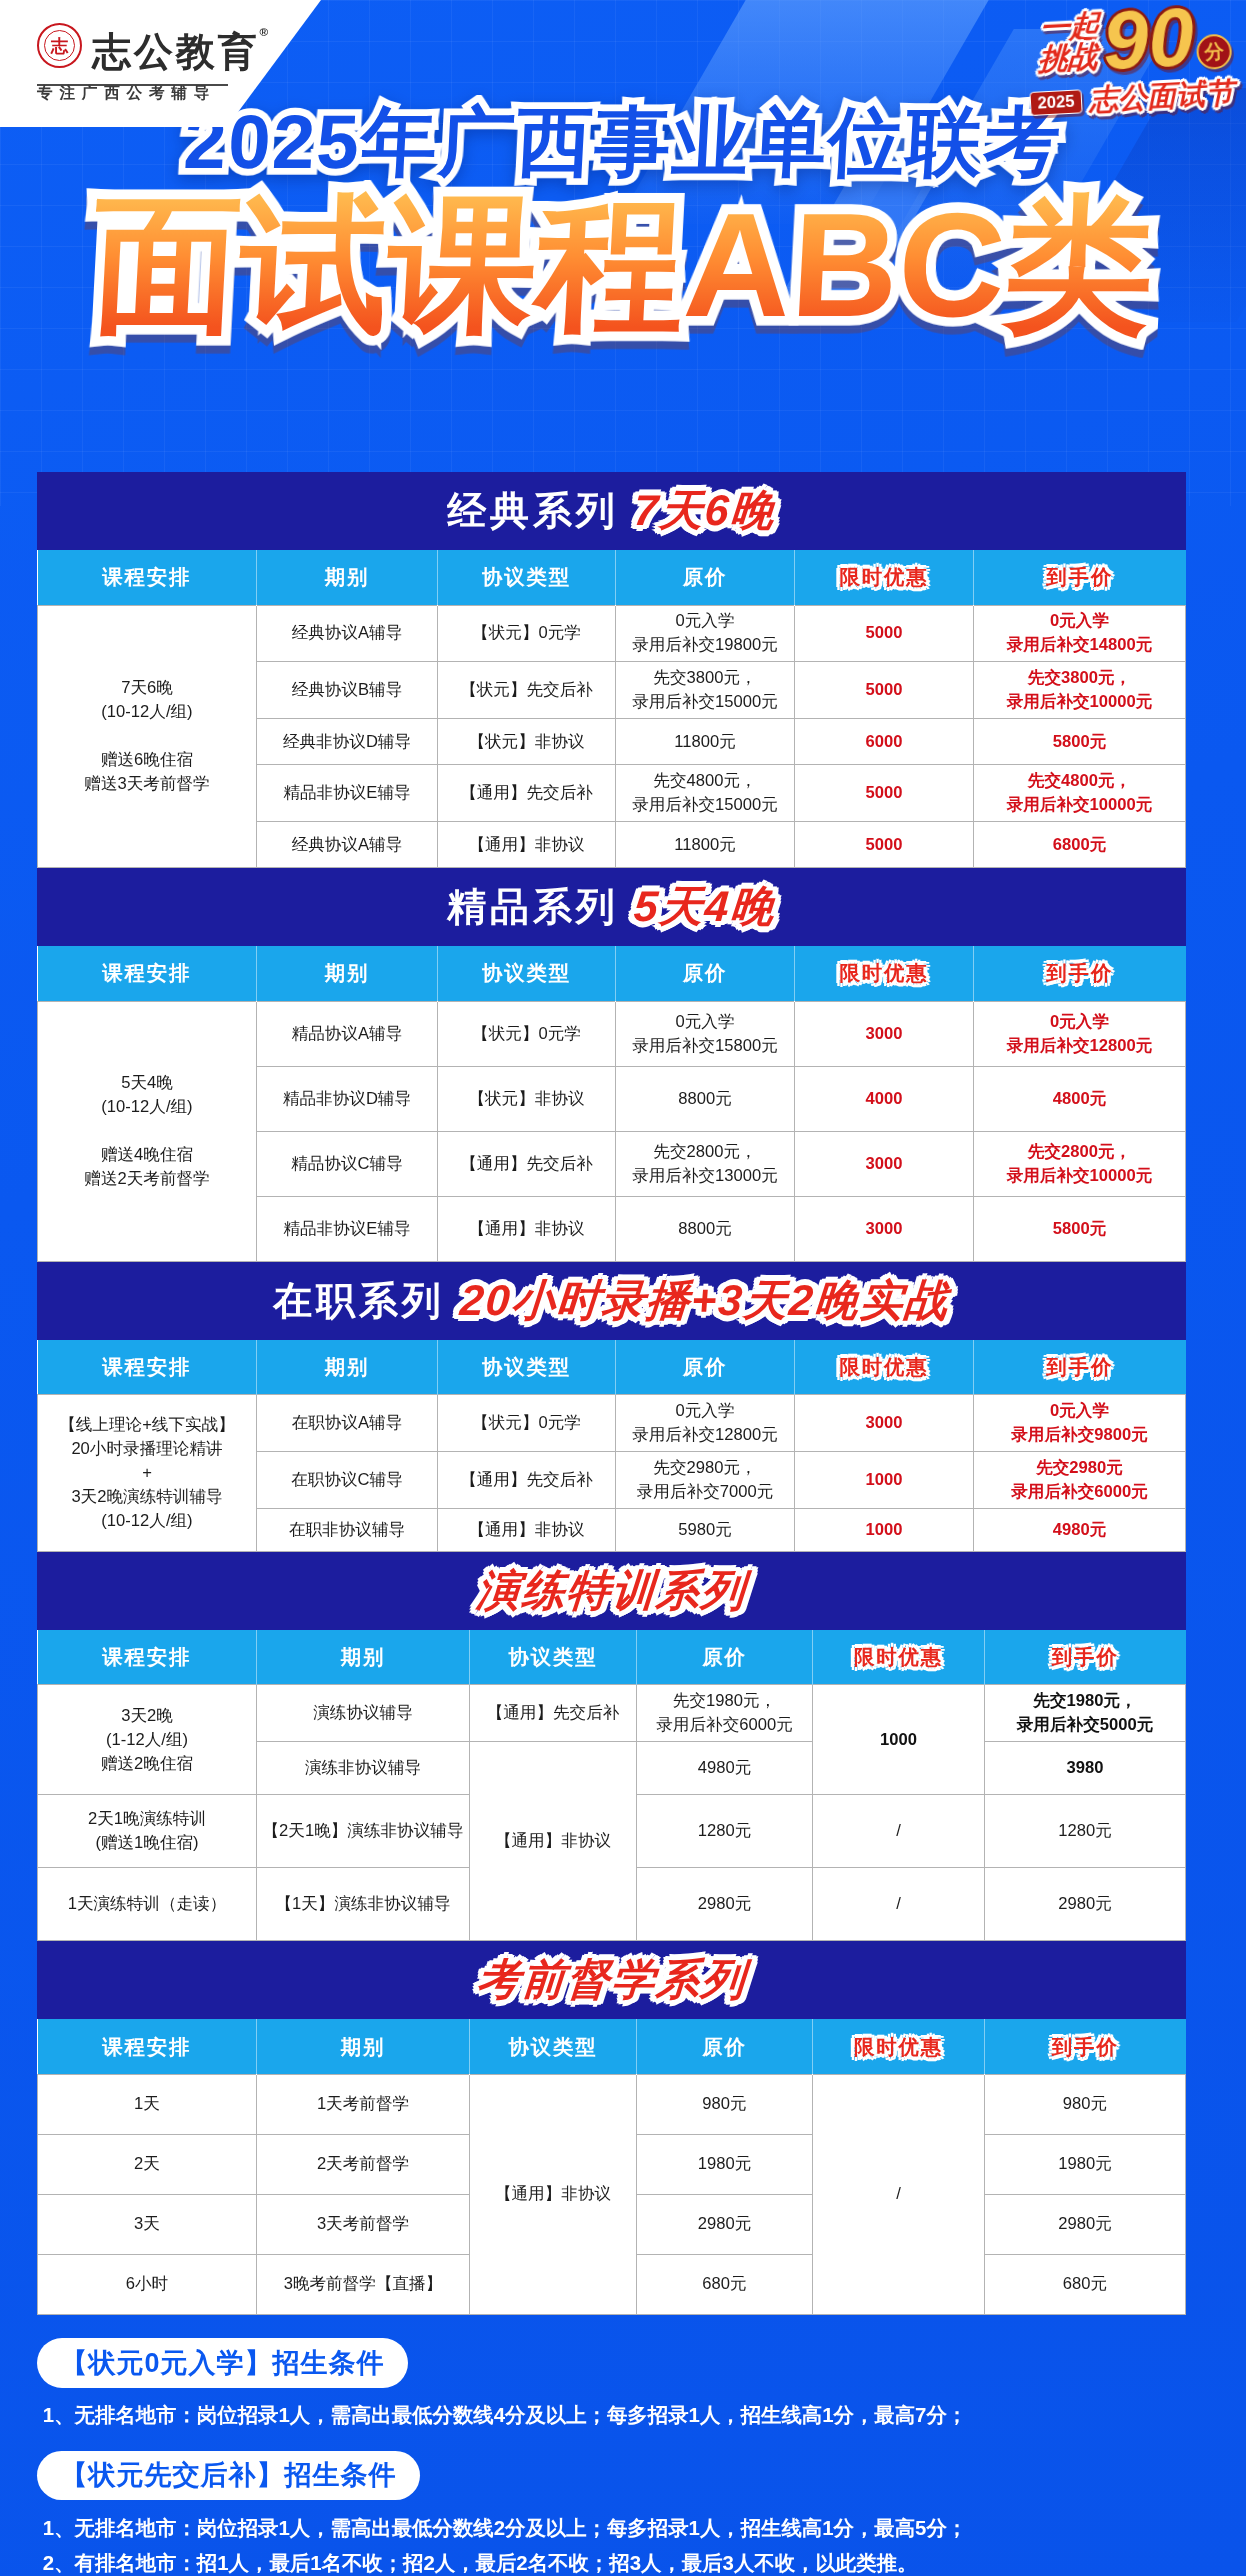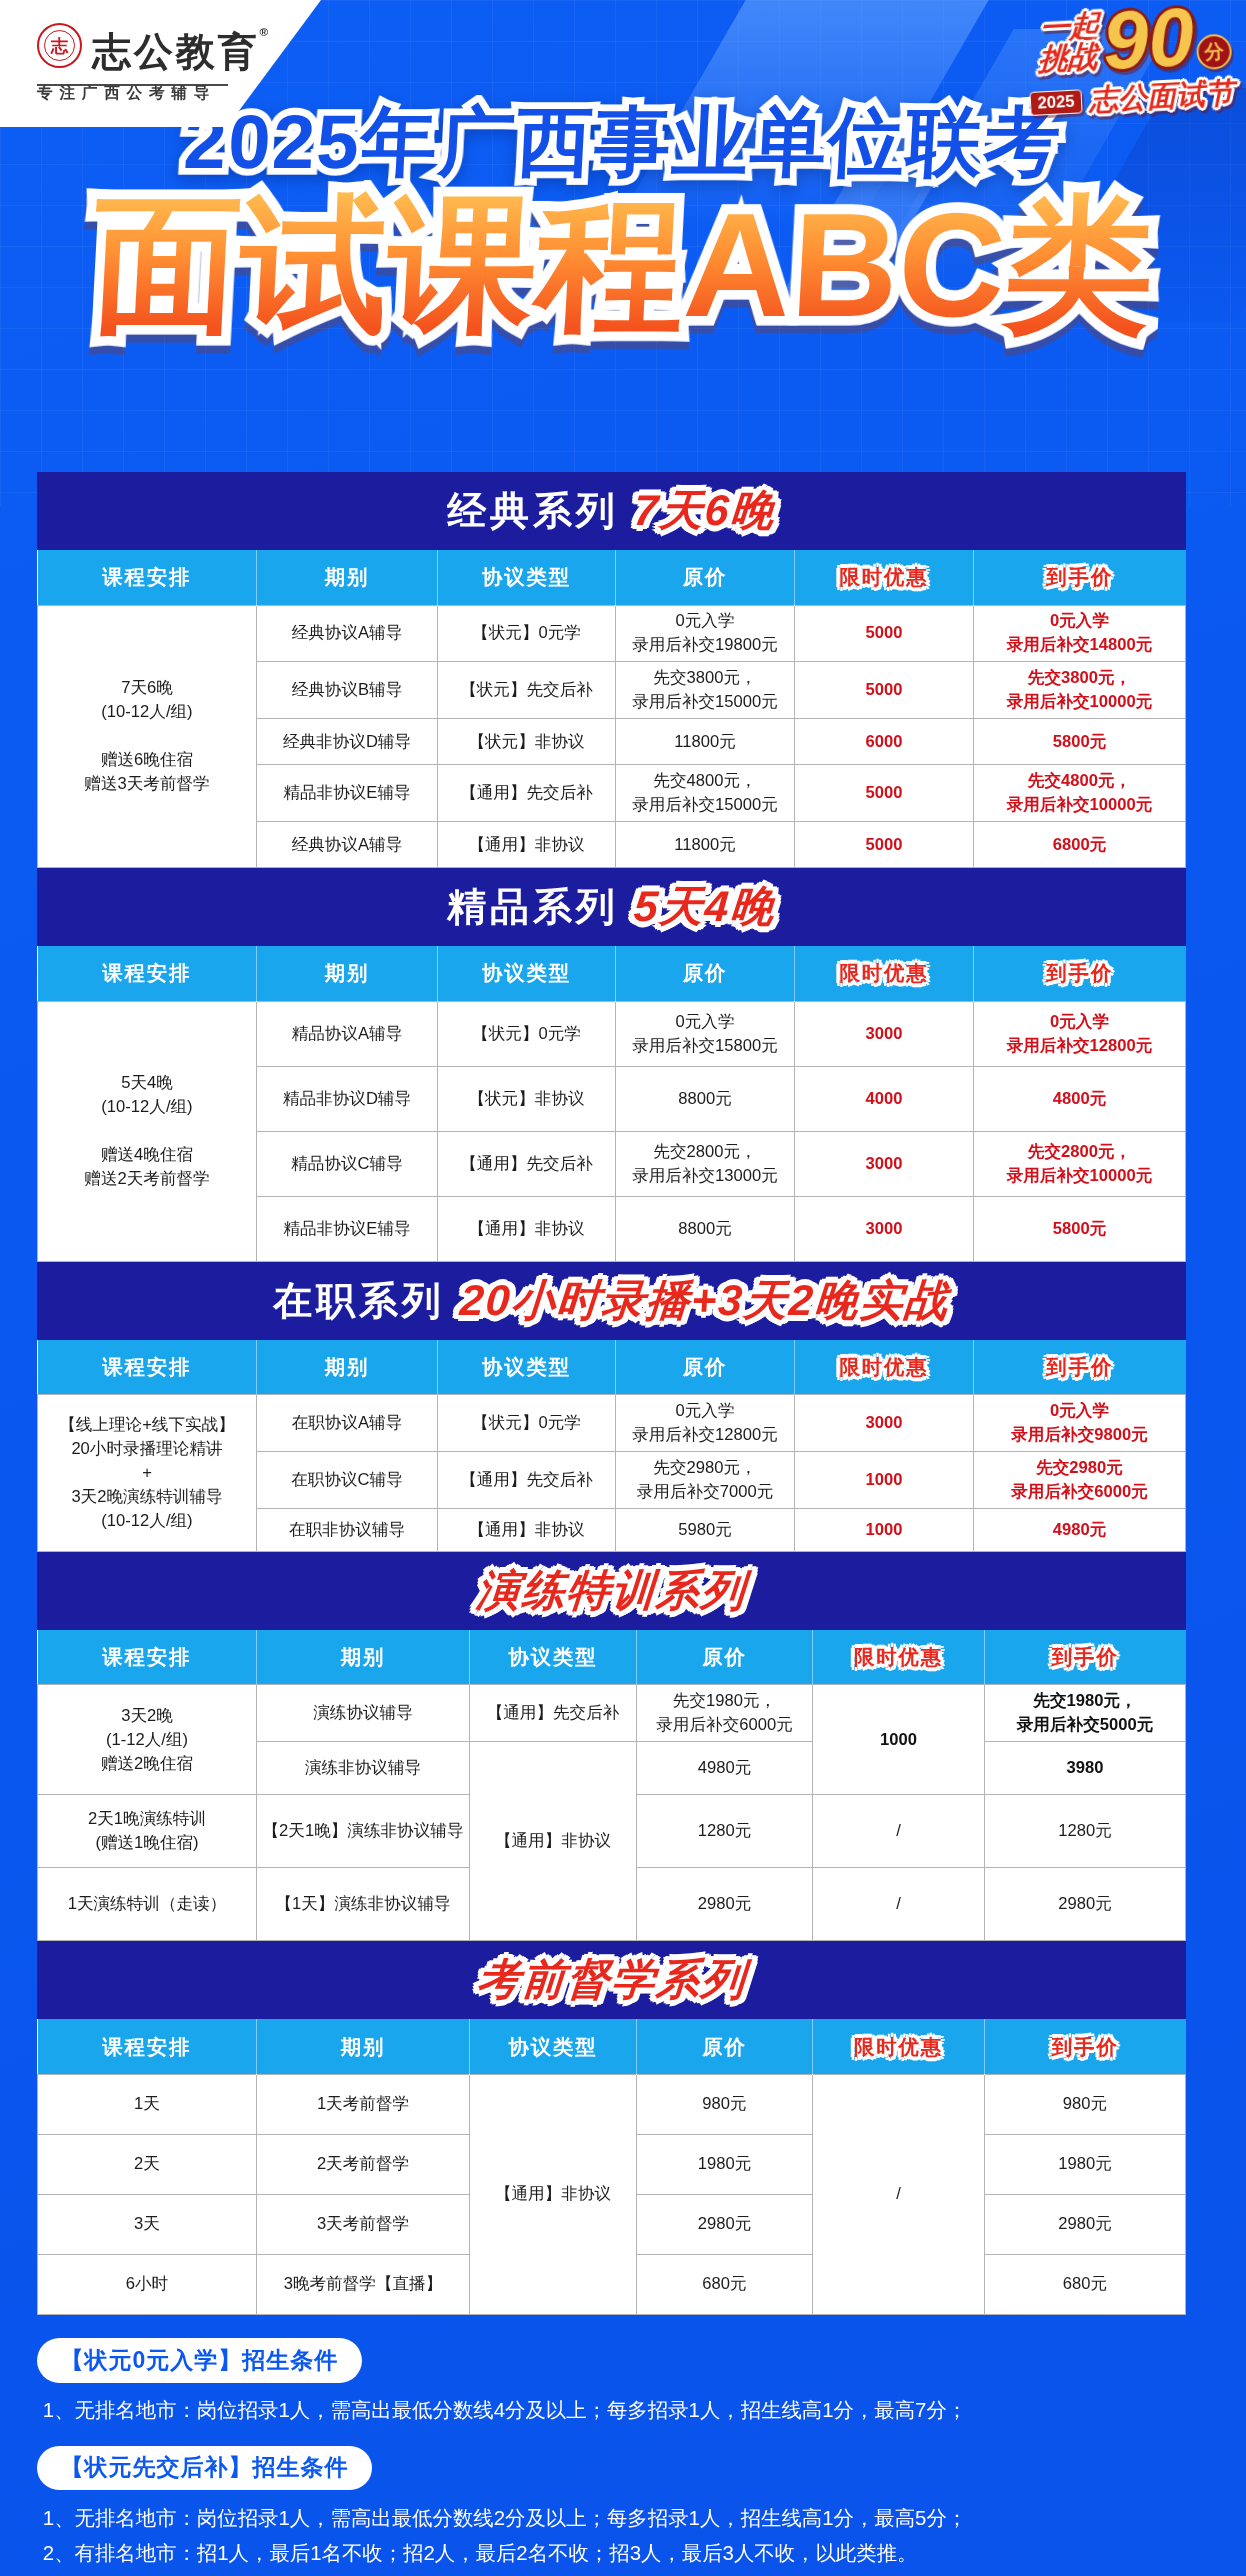--- a/index.html
+++ b/index.html
@@ -87,23 +87,23 @@
   .s5 tbody tr{ height:60px; }
 
   
   .layA col:nth-child(1){width:219px}.layA col:nth-child(2){width:181px}.layA col:nth-child(3){width:178px}
   .layA col:nth-child(4){width:179px}.layA col:nth-child(5){width:179px}.layA col:nth-child(6){width:212px}
   .layB col:nth-child(1){width:219px}.layB col:nth-child(2){width:213px}.layB col:nth-child(3){width:167px}
   .layB col:nth-child(4){width:176px}.layB col:nth-child(5){width:172px}.layB col:nth-child(6){width:201px}
 
   
   .notes{ margin-top:23.4px; }
-  .note-pill{ display:inline-block; background:#fff; color:#0a58f0; font-weight:900; font-size:23px;
+  .note-pill{ display:inline-block; background:#fff; color:#0a58f0; font-weight:900; font-size:27px;
               padding:6.8px 23.4px; border-radius:25px; letter-spacing:1px; }
-  .note-lines{ color:#fff; font-size:20.4px; line-height:1.65; margin:11.7px 0 17.5px 5.8px; font-weight:400; }
+  .note-lines{ color:#fff; font-size:20.4px; line-height:1.65; margin:11.7px 0 17.5px 5.8px; font-weight:700; }
   .note-lines div{ margin-bottom:1.9px; }
 </style>
 </head>
 <body>
 
 <div class="poster">
   <div class="grid"></div>
   <div class="ribbon rb1"></div>
   <div class="ribbon rb2"></div>
   <div class="ribbon rb3"></div>

